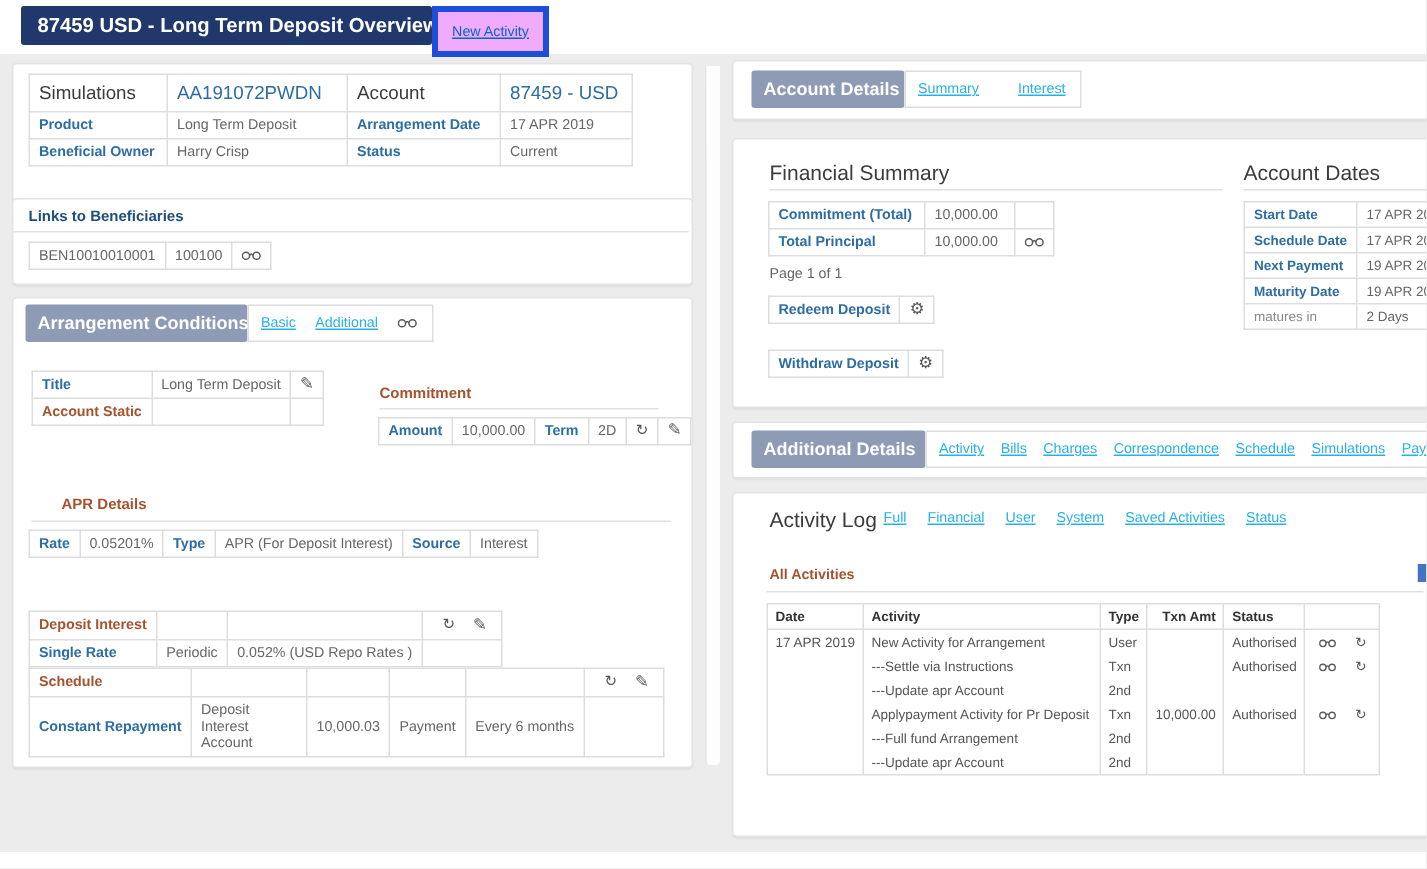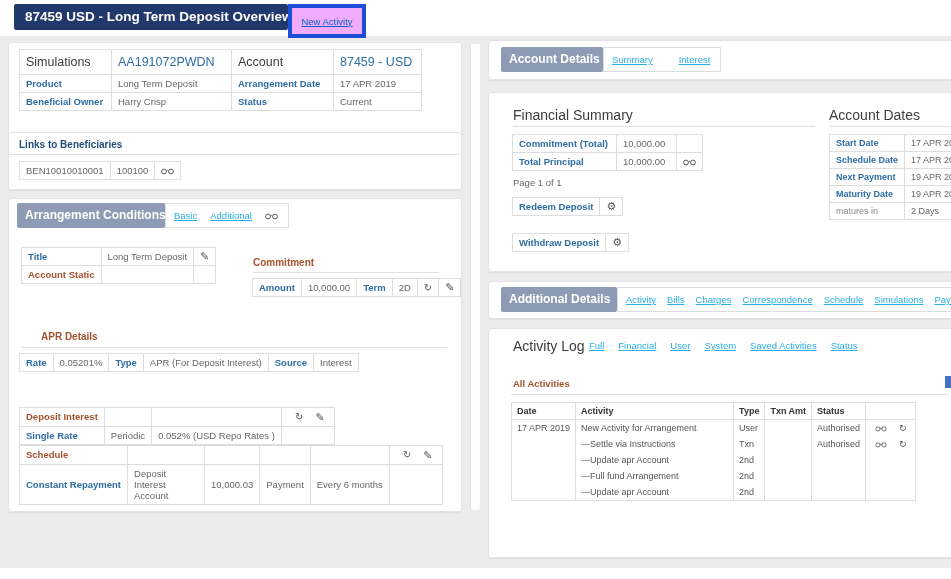--- a/index.html
+++ b/index.html
@@ -424,20 +424,37 @@
                 <span class="icon glasses"><svg width="12" height="7" viewBox="0 0 13 8">
                     <circle cx="3" cy="4.5" r="2.4" fill="none" stroke="#5a5a5a"></circle>
                     <circle cx="10" cy="4.5" r="2.4" fill="none" stroke="#5a5a5a"></circle>
                     <path d="M5.4 4.2 Q6.5 2.6 7.6 4.2" fill="none" stroke="#5a5a5a"></path>
                   </svg></span>
                 <span class="icon refresh" style="font-size:9px;">↻</span>
               </span>
             </td>
           </tr>
 
+          <tr>
+            <td></td>
+            <td>Applypayment Activity for Pr Deposit</td>
+            <td>Txn</td>
+            <td class="amt">10,000.00</td>
+            <td>Authorised</td>
+            <td>
+              <span class="rowicons">
+                <span class="icon glasses"><svg width="12" height="7" viewBox="0 0 13 8">
+                    <circle cx="3" cy="4.5" r="2.4" fill="none" stroke="#5a5a5a"></circle>
+                    <circle cx="10" cy="4.5" r="2.4" fill="none" stroke="#5a5a5a"></circle>
+                    <path d="M5.4 4.2 Q6.5 2.6 7.6 4.2" fill="none" stroke="#5a5a5a"></path>
+                  </svg></span>
+                <span class="icon refresh" style="font-size:9px;">↻</span>
+              </span>
+            </td>
+          </tr>
 
           <tr>
             <td></td>
             <td>---Full fund Arrangement</td>
             <td>2nd</td>
             <td class="amt"></td>
             <td></td>
             <td>
               <span class="rowicons" style="visibility: hidden;">
                 <span class="icon glasses"><svg width="12" height="7" viewBox="0 0 13 8">

